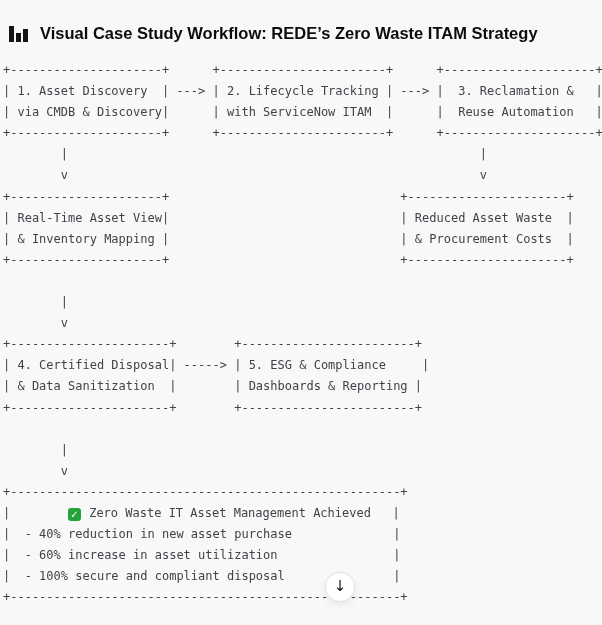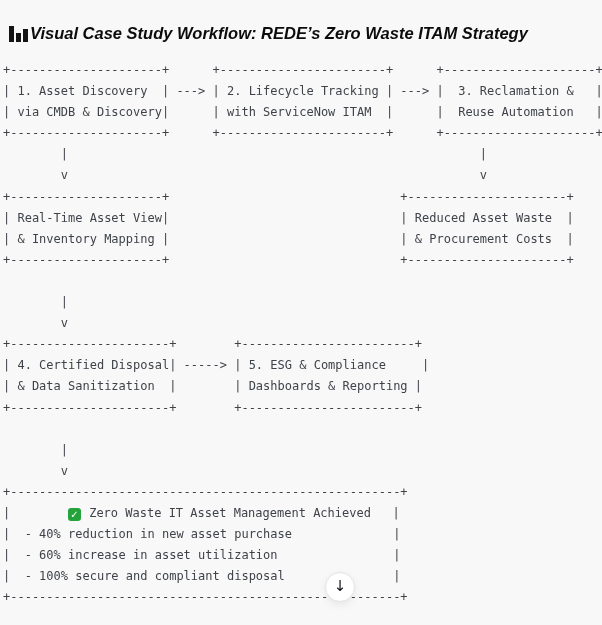--- a/index.html
+++ b/index.html
@@ -9,22 +9,21 @@
     height: 625px;
     background: #f8f8f8;
     overflow: hidden;
   }
   .header {
     margin: 20px 0 0 8px;
     height: 26px;
     line-height: 26px;
     display: flex;
     align-items: center;
-    gap: 1px;
-    font-style: italic;
+    gap: 11px;
   }
   .bar-chart-icon {
     display: inline-flex;
     align-items: flex-end;
     gap: 2px;
     height: 17px;
     padding: 0 1px;
   }
   .bar-chart-icon i {
     display: block;

